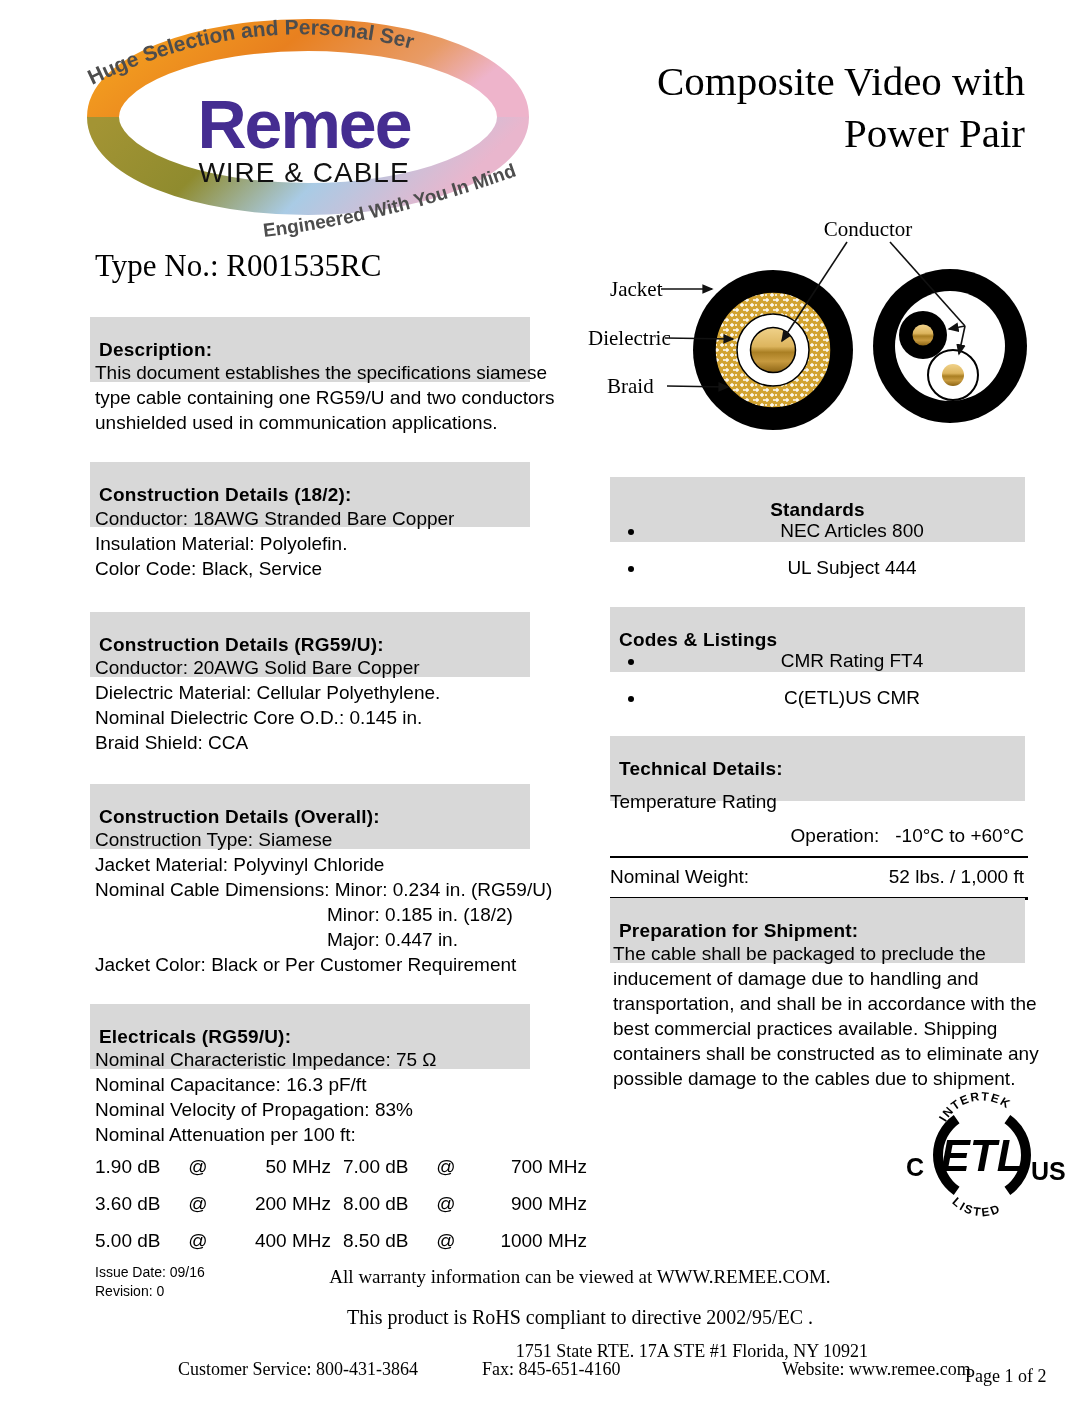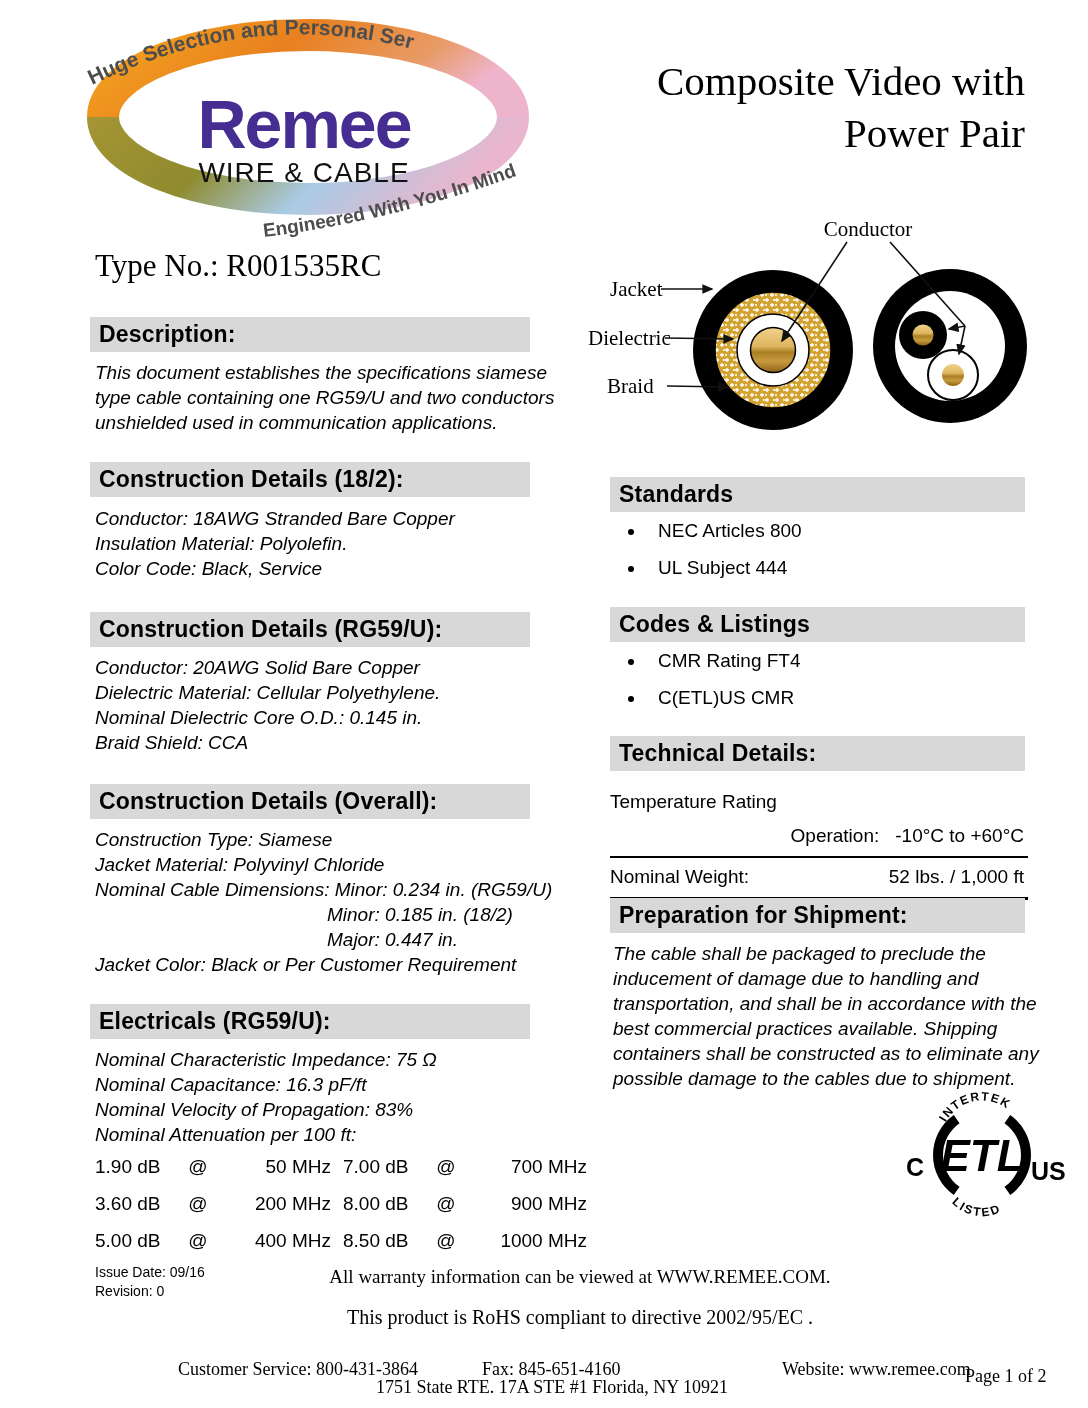--- a/index.html
+++ b/index.html
@@ -4,42 +4,42 @@
 <style>
   html,body { margin:0; padding:0; background:#fff; }
   #page {
     position:relative; width:1088px; height:1408px; background:#ffffff;
     font-family:"Liberation Sans", sans-serif; color:#000; overflow:hidden;
   }
 
   
   .sec-bar {
     position:absolute; background:#d8d8d8; box-sizing:border-box;
-    font-weight:bold; font-size:23px; line-height:27px; padding:4px 9px;
+    font-weight:bold; font-size:19px; line-height:27px; padding:19px 9px;
     letter-spacing:0.2px;
   }
   .col-left  { left:90px;  width:440px; }
   .col-right { left:610px; width:415px; }
 
-  .body-text { position:absolute; font-size:19px; line-height:25px;font-style:italic; }
+  .body-text { position:absolute; font-size:19px; line-height:25px; }
   .body-text div { white-space:nowrap; }
   .indent { margin-left:232px; }
 
   
   .doc-title {
     position:absolute; left:540px; top:55px; width:485px; text-align:right;
     font-family:"Liberation Serif", serif; font-size:41px; line-height:52px;
   }
   .part-no {
     position:absolute; left:95px; top:248px;
     font-family:"Liberation Serif", serif; font-size:31px;
   }
 
   
-  ul.bullets { position:absolute; margin:0; padding-left:30px; list-style:disc; }
+  ul.bullets { position:absolute; margin:0; padding-left:30px; list-style:disc;text-align:center; }
   ul.bullets li { font-size:19px; line-height:25px; margin-bottom:12px; padding-left:12px; }
 
   
   .tech-body { position:absolute; left:610px; top:778px; width:418px; font-size:19px;margin-top:11px; }
   .tech-temp { line-height:25px; }
   .tech-op {
     text-align:right; margin-top:11px; padding:0 4px 9px 0;
     border-bottom:2px solid #000;
   }
   .tech-op .val { display:inline-block; margin-left:16px; }
@@ -56,22 +56,22 @@
   .atten-row .at   { width:50px;  text-align:center; }
   .atten-row .freq { width:108px; text-align:right; }
   .atten-col.right .freq { width:116px; }
 
   
   .issue-block { position:absolute; left:95px; top:1263px; font-size:14px; line-height:19px; }
   .f-warranty { position:absolute; left:260px; top:1266px; width:640px; text-align:center;
                 font-family:"Liberation Serif", serif; font-size:19px; }
   .f-rohs     { position:absolute; left:260px; top:1306px; width:640px; text-align:center;
                 font-family:"Liberation Serif", serif; font-size:20px; }
-  .f-address  { position:absolute; left:252px; top:1341px; width:600px; text-align:center;
-                font-family:"Liberation Serif", serif; font-size:18px;margin-top:36px; }
+  .f-address  { position:absolute; left:268px; top:1341px; width:600px; text-align:right;
+                font-family:"Liberation Serif", serif; font-size:18px; }
   .f-contact  { position:absolute; left:0; top:1359px; width:1088px;
                 font-family:"Liberation Serif", serif; font-size:18px; }
   .f-contact span { position:absolute; white-space:nowrap; }
   .f-cs   { left:178px; }
   .f-fax  { left:482px; }
   .f-web  { left:782px; }
   .f-page { position:absolute; left:965px; top:1366px;
             font-family:"Liberation Serif", serif; font-size:18px; }
 
   svg text { user-select:none; }
@@ -243,21 +243,21 @@
         <span class="freq">900 MHz</span>
       </div>
       <div class="atten-row">
         <span class="db">8.50 dB</span>
         <span class="at">@</span>
         <span class="freq">1000 MHz</span>
       </div>
     </div>
   </div>
 
-  <div class="sec-bar col-right" style="top:477px;">Standards</div>
+  <div class="sec-bar col-right" style="top:477px;text-align:center;">Standards</div>
   <ul class="bullets" style="left:616px;top:518px;width:400px;">
     <li>NEC Articles 800</li>
     <li>UL Subject 444</li>
   </ul>
 
   <div class="sec-bar col-right" style="top:607px;">Codes &amp; Listings</div>
   <ul class="bullets" style="left:616px;top:648px;width:400px;">
     <li>CMR Rating FT4</li>
     <li>C(ETL)US CMR</li>
   </ul>

